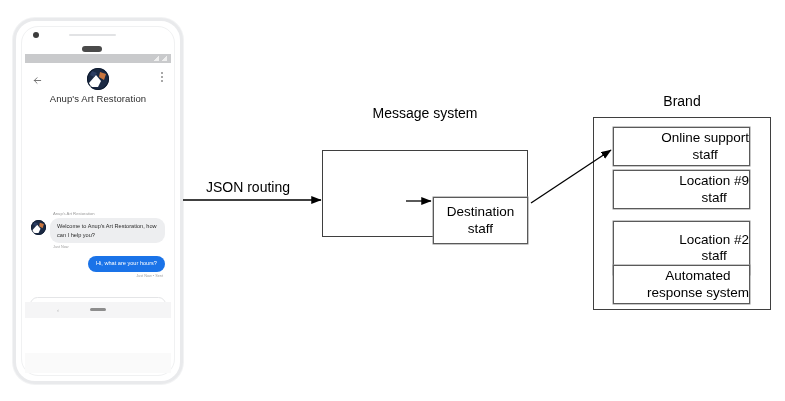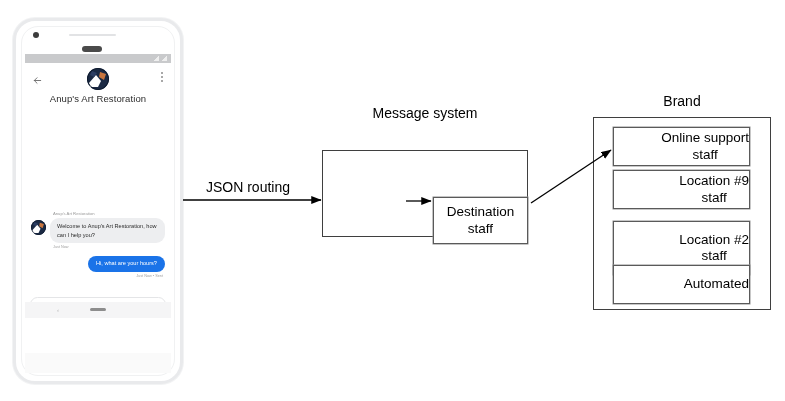--- a/index.html
+++ b/index.html
@@ -456,20 +456,21 @@
   </div>
   <div class="brand-item" id="brand-item-2">
     <span>
       <span>Location #2</span><br>
       <span>staff</span>
     </span>
   </div>
   <div class="brand-item" id="brand-item-3">
     <span>
       <span>Automated</span><br>
+      <span>response system</span>
     </span>
   </div>
 
   <svg class="arrows">
     <defs>
       <marker id="ah" markerWidth="9" markerHeight="9" refX="7.5" refY="3" orient="auto" markerUnits="strokeWidth">
         <path d="M0,0 L8,3 L0,6 z" fill="#000"></path>
       </marker>
     </defs>
 

